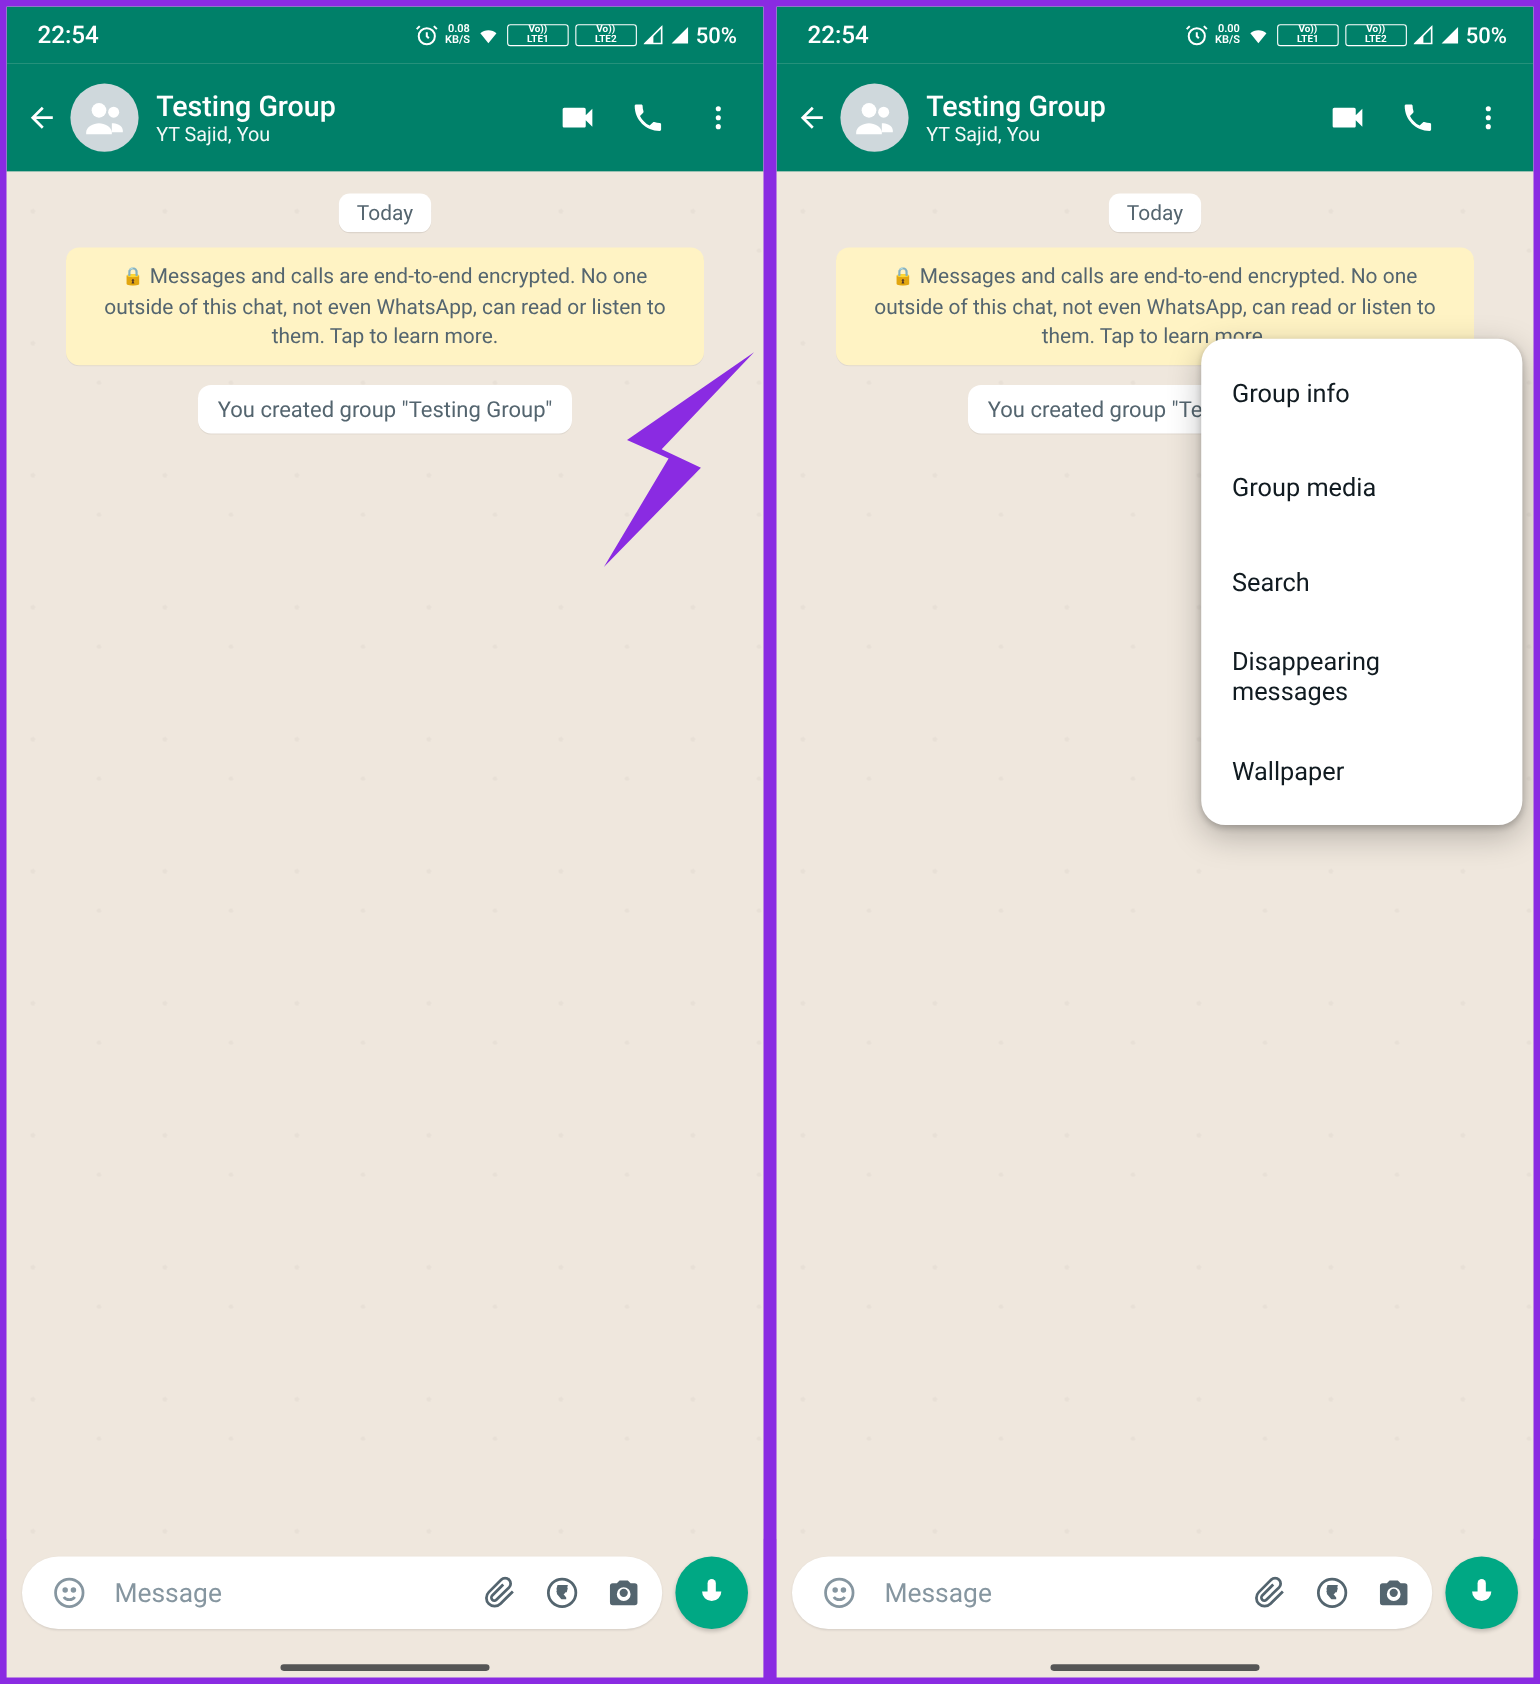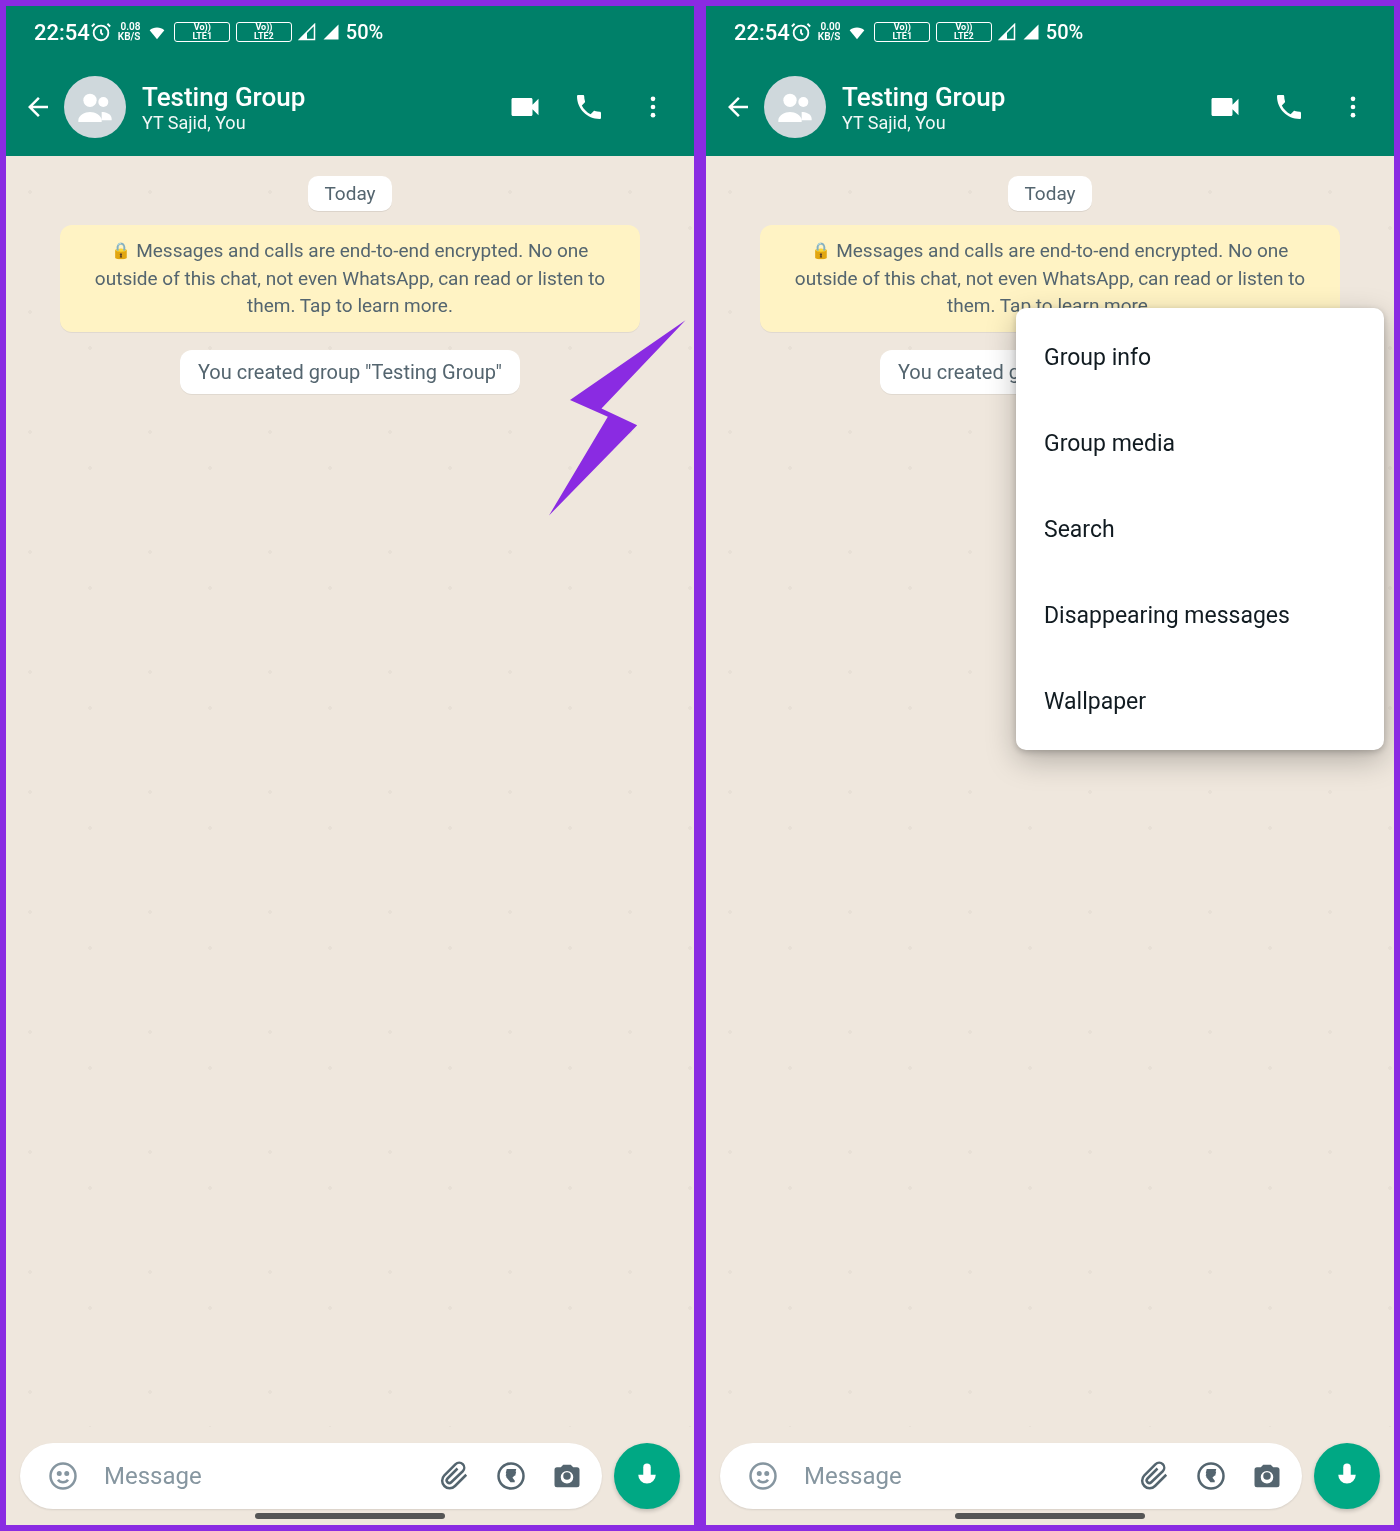--- a/index.html
+++ b/index.html
@@ -9,21 +9,21 @@
     position: relative;
     width: 700px; height: 1531px;
     border: 6px solid #8a2be2;
     background: #efe7dd;
     display: flex; flex-direction: column;
     overflow: hidden;
   }
   
   .statusbar {
     height: 52px; background: #008069; color: #fff;
-    display: flex; align-items: center; 
+    display: flex; align-items: center; justify-content: space-between;
     padding: 0 24px 0 28px; font-size: 22px; font-weight: 500;
   }
   .statusbar .right { display: flex; align-items: center; gap: 6px; font-size: 20px; }
   .sb-icon { display: inline-flex; align-items: center; }
   .kbs { display:flex; flex-direction:column; align-items:flex-end; font-size:10px; line-height:1; font-weight:600;}
   .lte-badge { border:1.5px solid #fff; border-radius:3px; padding:0 17px; font-size:9px; line-height:1; font-weight:700; display:flex; flex-direction:column; align-items:center;}
   
   .appbar {
     height: 98px; background: #008069; display: flex; align-items: center;
     padding: 0 12px; gap: 6px; color: #fff;
@@ -67,37 +67,37 @@
     border-radius: 12px; box-shadow: 0 1px 0 rgba(0,0,0,0.06);
   }
   
   .arrow-annot {
     position: absolute; pointer-events:none;
     left: 480px; top: 160px;
   }
   
   .menu {
     position: absolute; top: 152px; right: 10px;
-    width: 368px; background:#fff; border-radius: 10px;
+    width: 292px; background:#fff; border-radius: 22px;
     box-shadow: 0 10px 30px rgba(0,0,0,0.25), 0 2px 6px rgba(0,0,0,0.2);
     padding: 6px 0;
     z-index: 5;
   }
   .menu-item {
     height: 86px; display:flex; align-items:center; justify-content:space-between;
     padding: 0 28px; font-size: 23px; color:#111b21;
   }
   .menu-item.highlight {
     outline: 5px solid #8a2be2; outline-offset: -3px;
   }
   .menu-chevron { color:#555; }
   
   .composer {
     position: relative;
-    padding: 16px 14px 16px 14px;
+    padding: 16px 14px 44px 14px;
     display:flex; align-items:center; gap: 12px;
   }
   .input-pill {
     flex:1; height: 66px; background:#fff; border-radius: 40px;
     display:flex; align-items:center; padding: 0 10px 0 18px; gap: 6px;
     box-shadow: 0 1px 2px rgba(0,0,0,0.1);
   }
   .input-pill .placeholder { flex:1; color:#8696a0; font-size:24px; margin-left:10px;}
   .pill-icon { width:50px; height:50px; display:flex; align-items:center; justify-content:center; color:#54656f;}
   .mic-btn {

